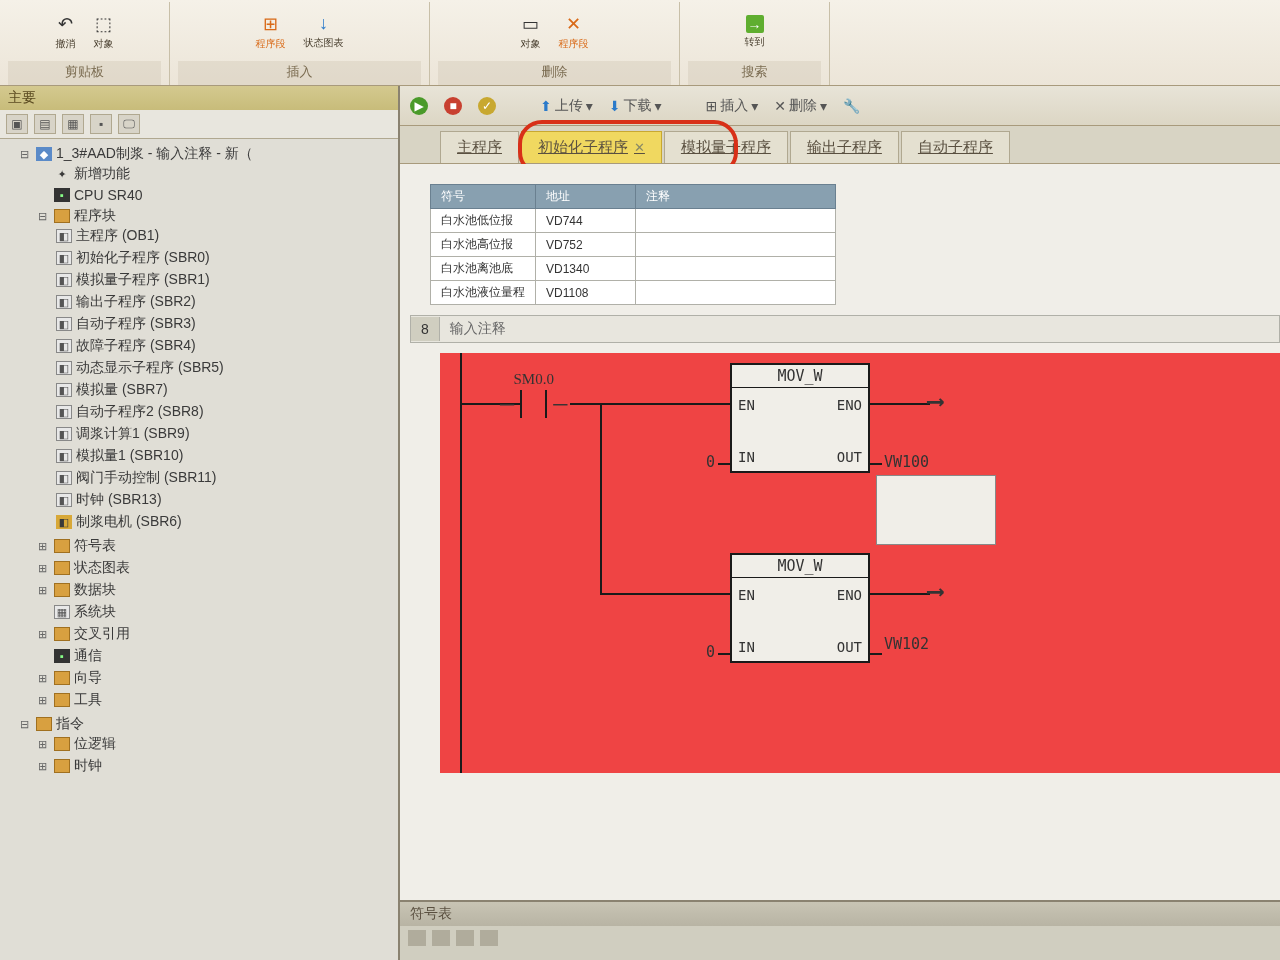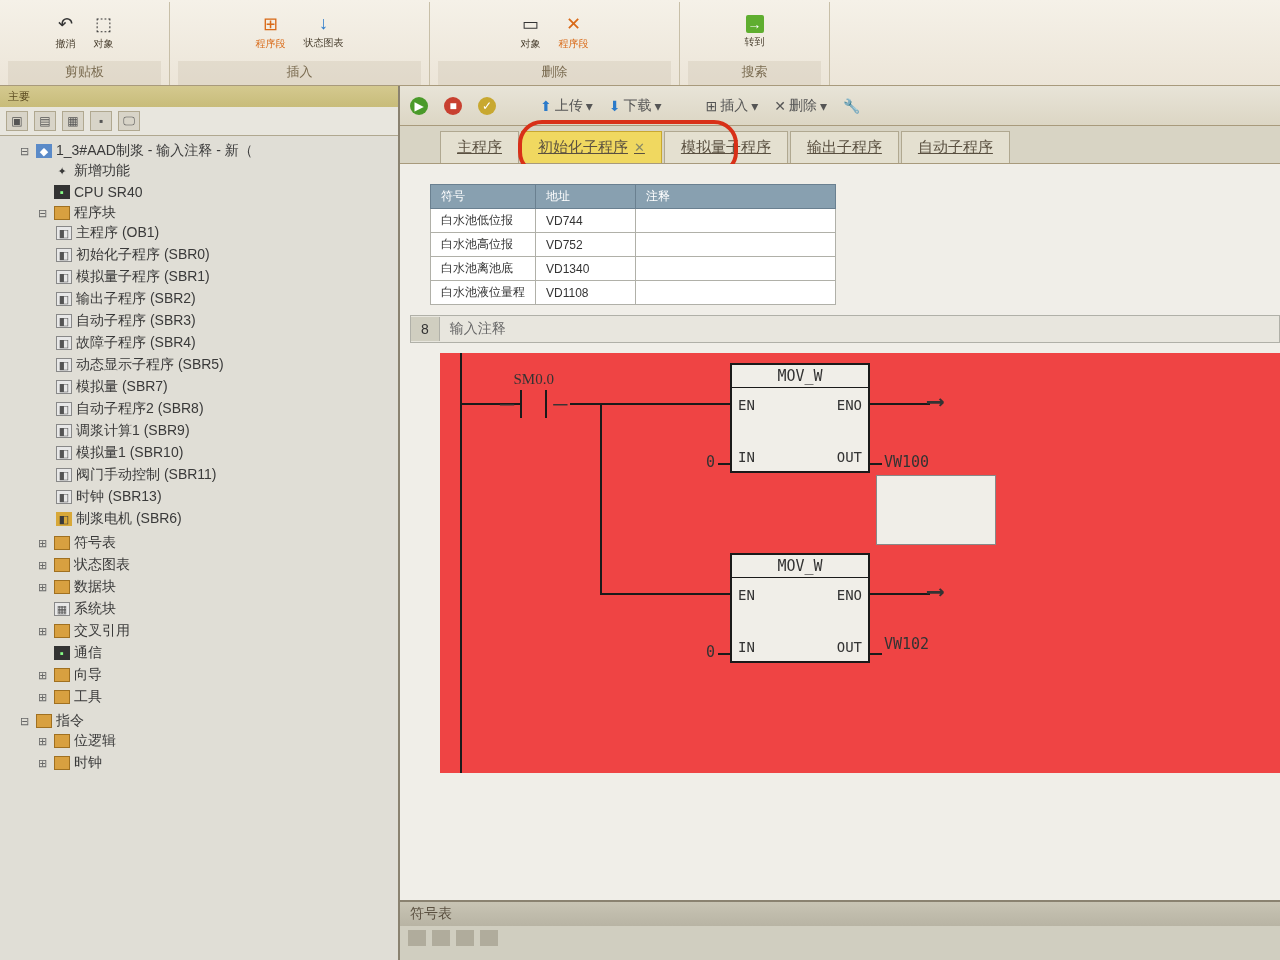--- a/index.html
+++ b/index.html
@@ -18,21 +18,21 @@
   .ribbon-label { font-size: 10px; color: #4a4030; font-family: Liberation Serif, serif; }
   .group-caption { font-size: 13px; color: #7a6b50; padding: 2px 0 4px; width: 100%; text-align: center; background: rgba(200,190,168,0.3); }
   .orange { color: #d96a18; }
   .green-arrow { background:#5fae2f; color:#fff; width:18px; height:18px; display:inline-flex; align-items:center; justify-content:center; border-radius:2px; font-size:14px;}
   
   
   .main { display: flex; height: calc(100% - 86px); }
   
   
   .left { width: 400px; background: #dcdad2; border-right: 2px solid #8a8270; display:flex; flex-direction:column; }
-  .left-title { background: linear-gradient(#d4c98f,#c8bc7a); padding: 3px 8px; font-size: 11px; color: #5a4a20; }
+  .left-title { background: linear-gradient(#d4c98f,#c8bc7a); padding: 3px 8px; font-size: 14px; color: #5a4a20; }
   .tree-toolbar { background:#e8e6de; border-bottom:1px solid #b0a890; padding:4px 6px; display:flex; gap:6px; }
   .tree-toolbar .tbtn { width:22px; height:20px; background:#d8d4c8; border:1px solid #b0a890; display:inline-flex; align-items:center; justify-content:center; font-size:12px; color:#555;}
   .tree { flex:1; overflow:auto; padding: 4px 2px; background:#e0ded6; font-size:14px; color:#3a3a3a; }
   .tree ul { list-style:none; padding-left: 18px; }
   .tree li { padding: 2px 0; white-space:nowrap; cursor:default;}
   .tree .node { display:flex; align-items:center; gap:4px;}
   .tree .exp { width:12px; color:#666; font-size:11px; }
   .tree .ic { width:16px; height:14px; display:inline-flex; align-items:center; justify-content:center; font-size:11px; }
   .ic-folder { background:#d8a040; border:1px solid #a07020;}
   .ic-doc { background:#e8e8e8; border:1px solid #888; color:#555;}

